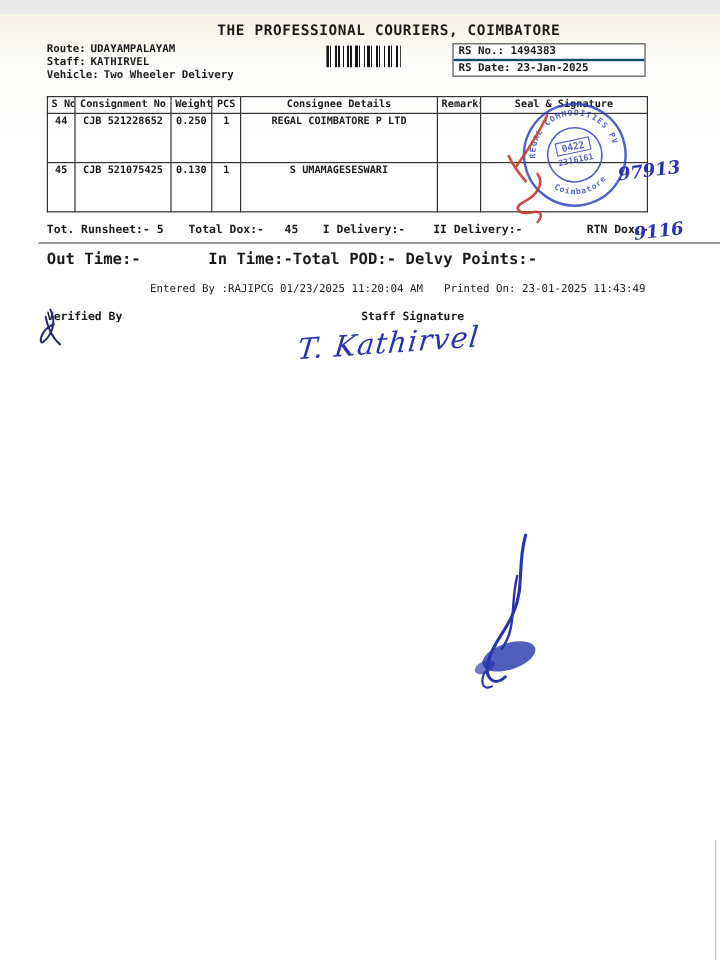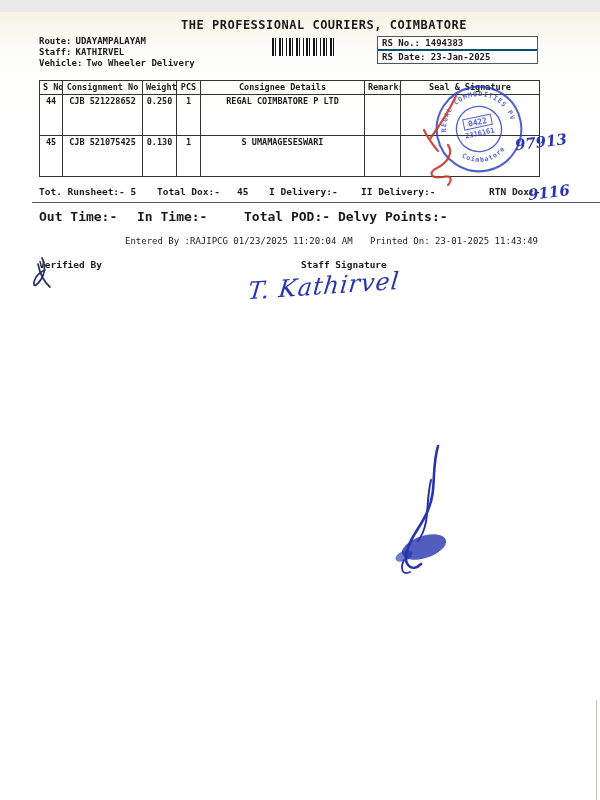--- a/index.html
+++ b/index.html
@@ -39,21 +39,21 @@
     overflow:hidden;white-space:nowrap;
   }
   table.runsheet th{height:11px;font-size:8.5px;}
   table.runsheet td{height:38px;}
   th.c-seal{text-align:center;}
   .summary-row{display:flex;margin:9px 0 0 15px;font-size:9.5px;font-weight:700;white-space:pre;}
   .summary-item{display:inline-block;}
   .si-0{width:118px;} .si-1{width:112px;} .si-2{width:92px;} .si-3{width:128px;}
   .rule{border-top:1px solid #555;margin:5px 8px 0 8px;}
   .times-row{display:flex;margin:6px 0 0 15px;font-size:13px;font-weight:700;white-space:pre;}
-  .ti-0{width:98px;} .ti-1{width:107px;} .ti-2{width:94px;}
+  .ti-0{width:98px;} .ti-1{width:107px;text-align:right;} .ti-2{width:94px;}
   .audit-row{display:flex;margin:12px 0 0 15px;font-size:9px;font-weight:400;white-space:pre;justify-content:center;}
   .entered-by{width:245px;}
   .verify-row{display:flex;margin:13px 0 0 15px;font-size:9.5px;font-weight:700;}
   .verified-label{width:262px;}
   
   .ink-layer{position:absolute;left:0;top:0;width:600px;height:800px;pointer-events:none;}
   .stamp{position:absolute;left:432px;top:70px;width:94px;height:94px;transform:rotate(-12deg);opacity:.82;}
   .hand-numbers{
     position:absolute;left:518px;top:88px;color:#2734ae;
     font-family:"DejaVu Serif","Liberation Serif",serif;font-style:italic;

